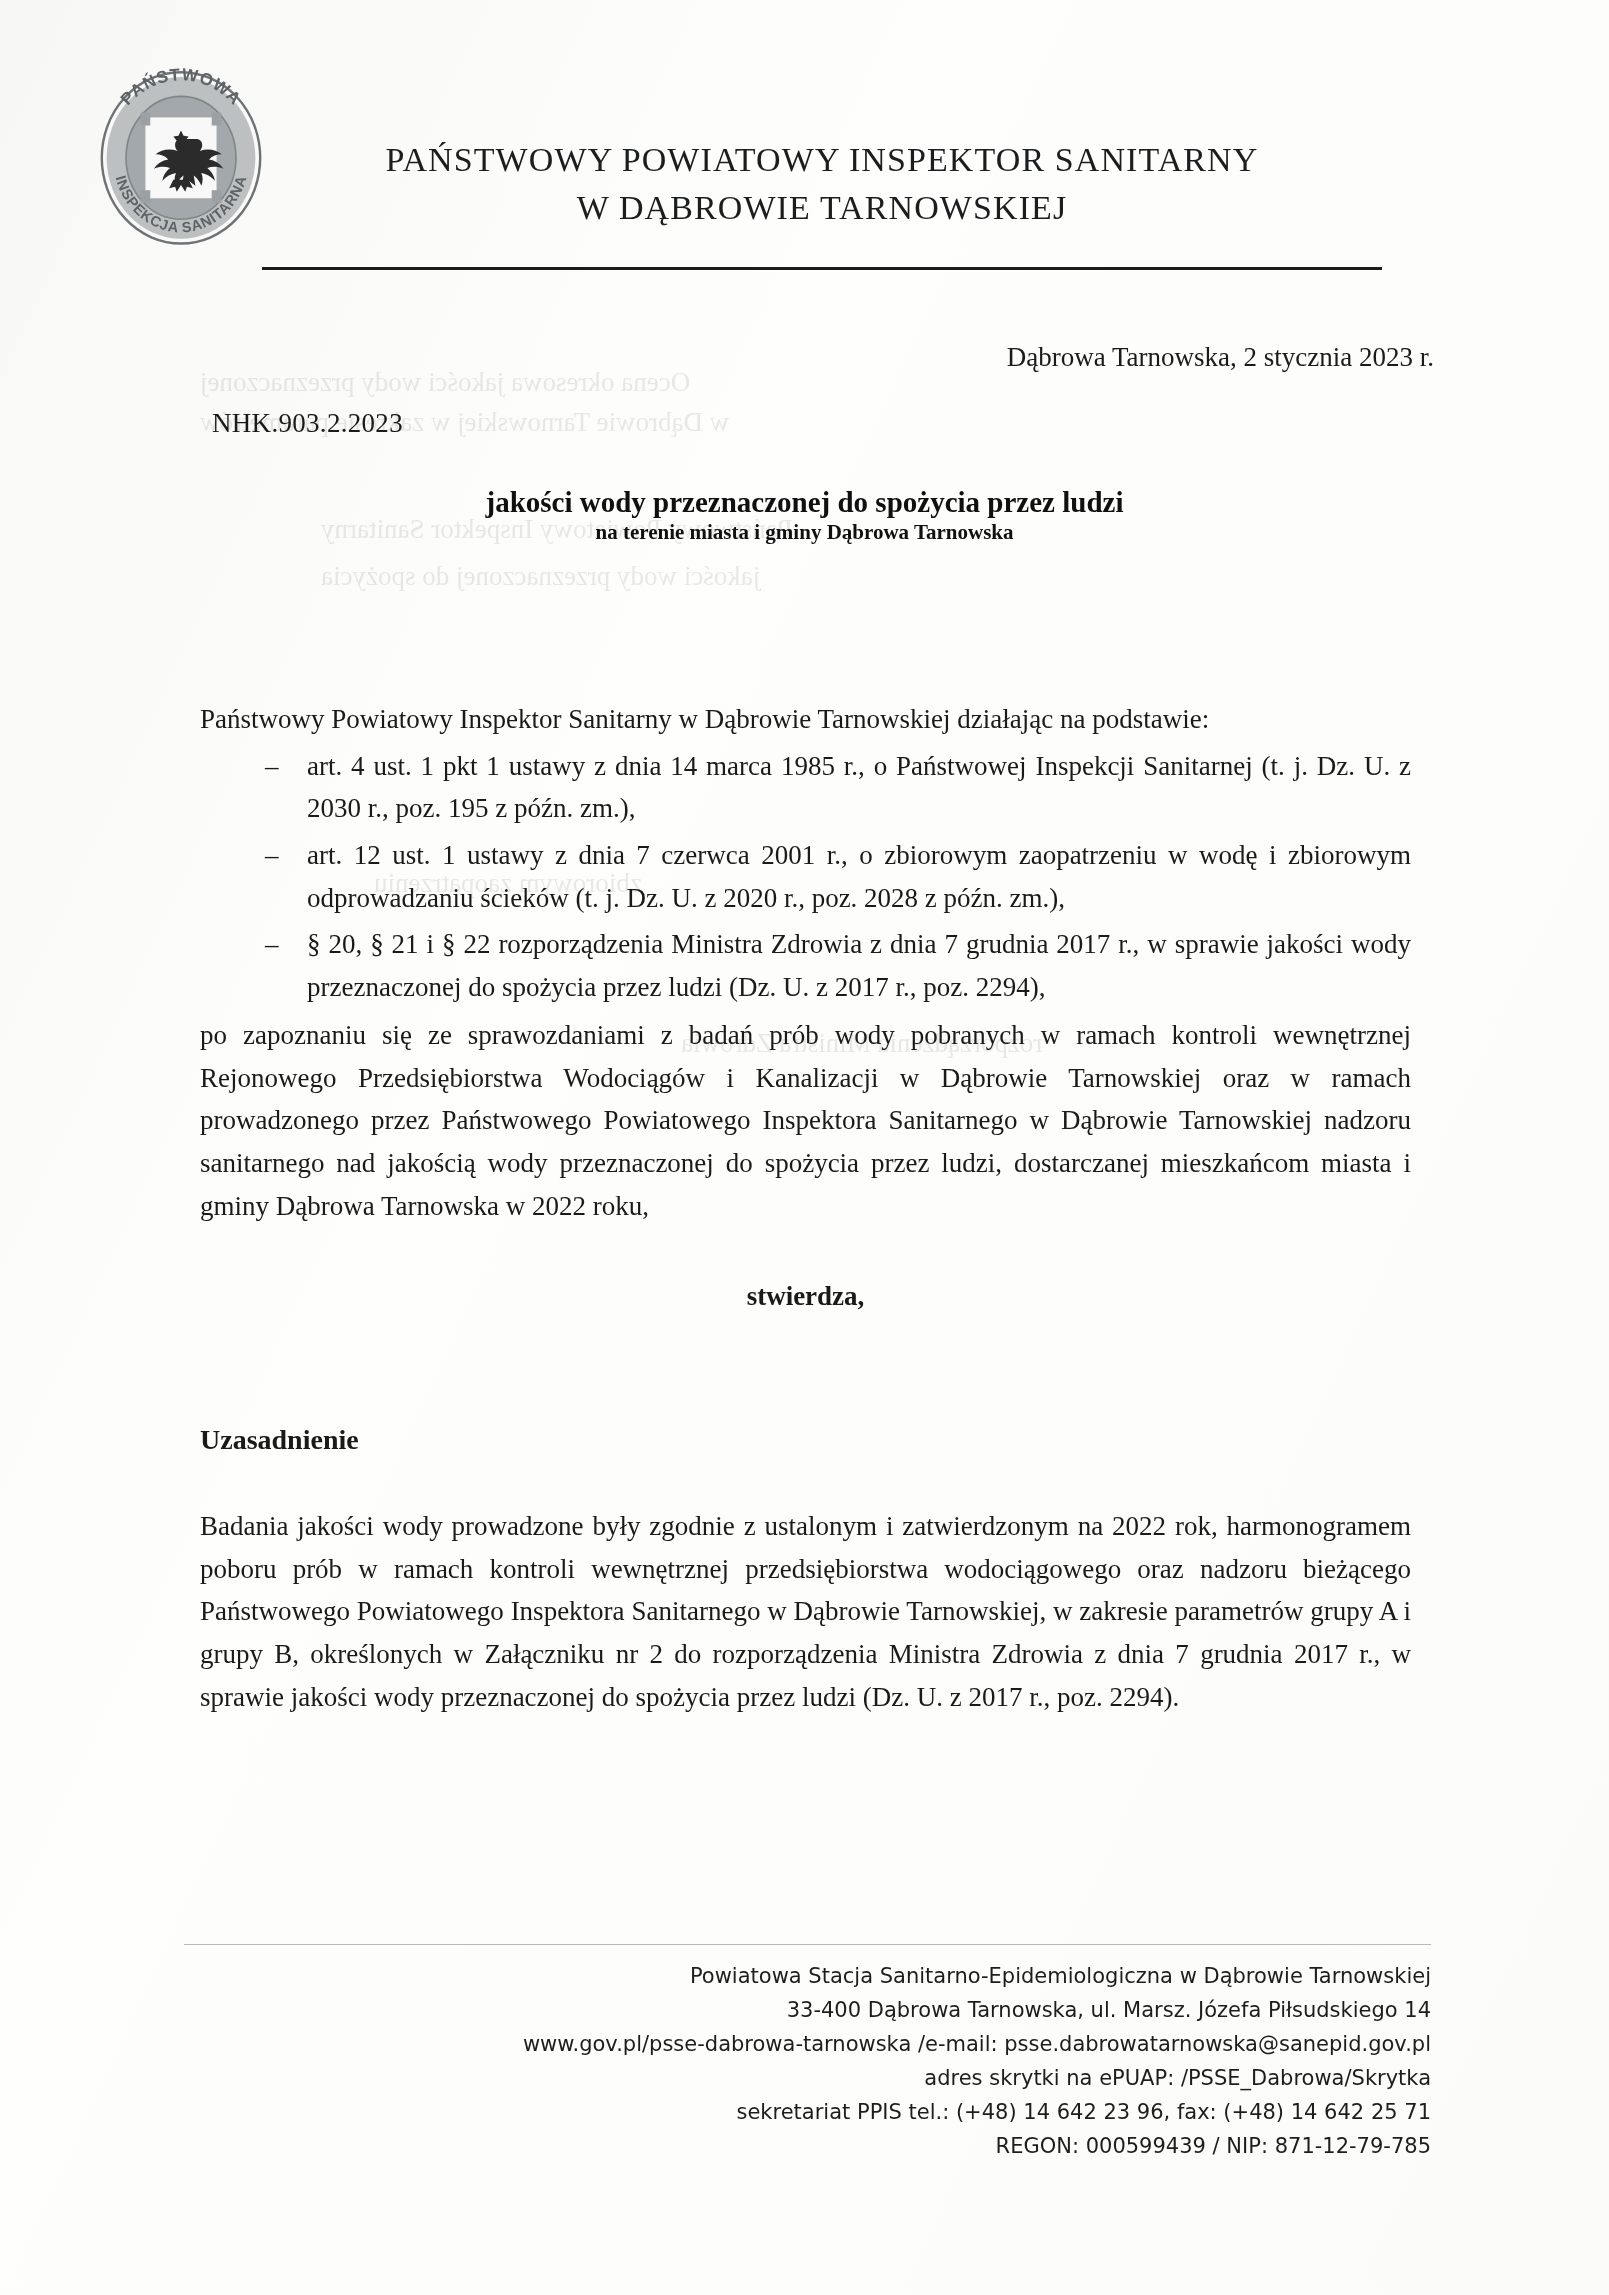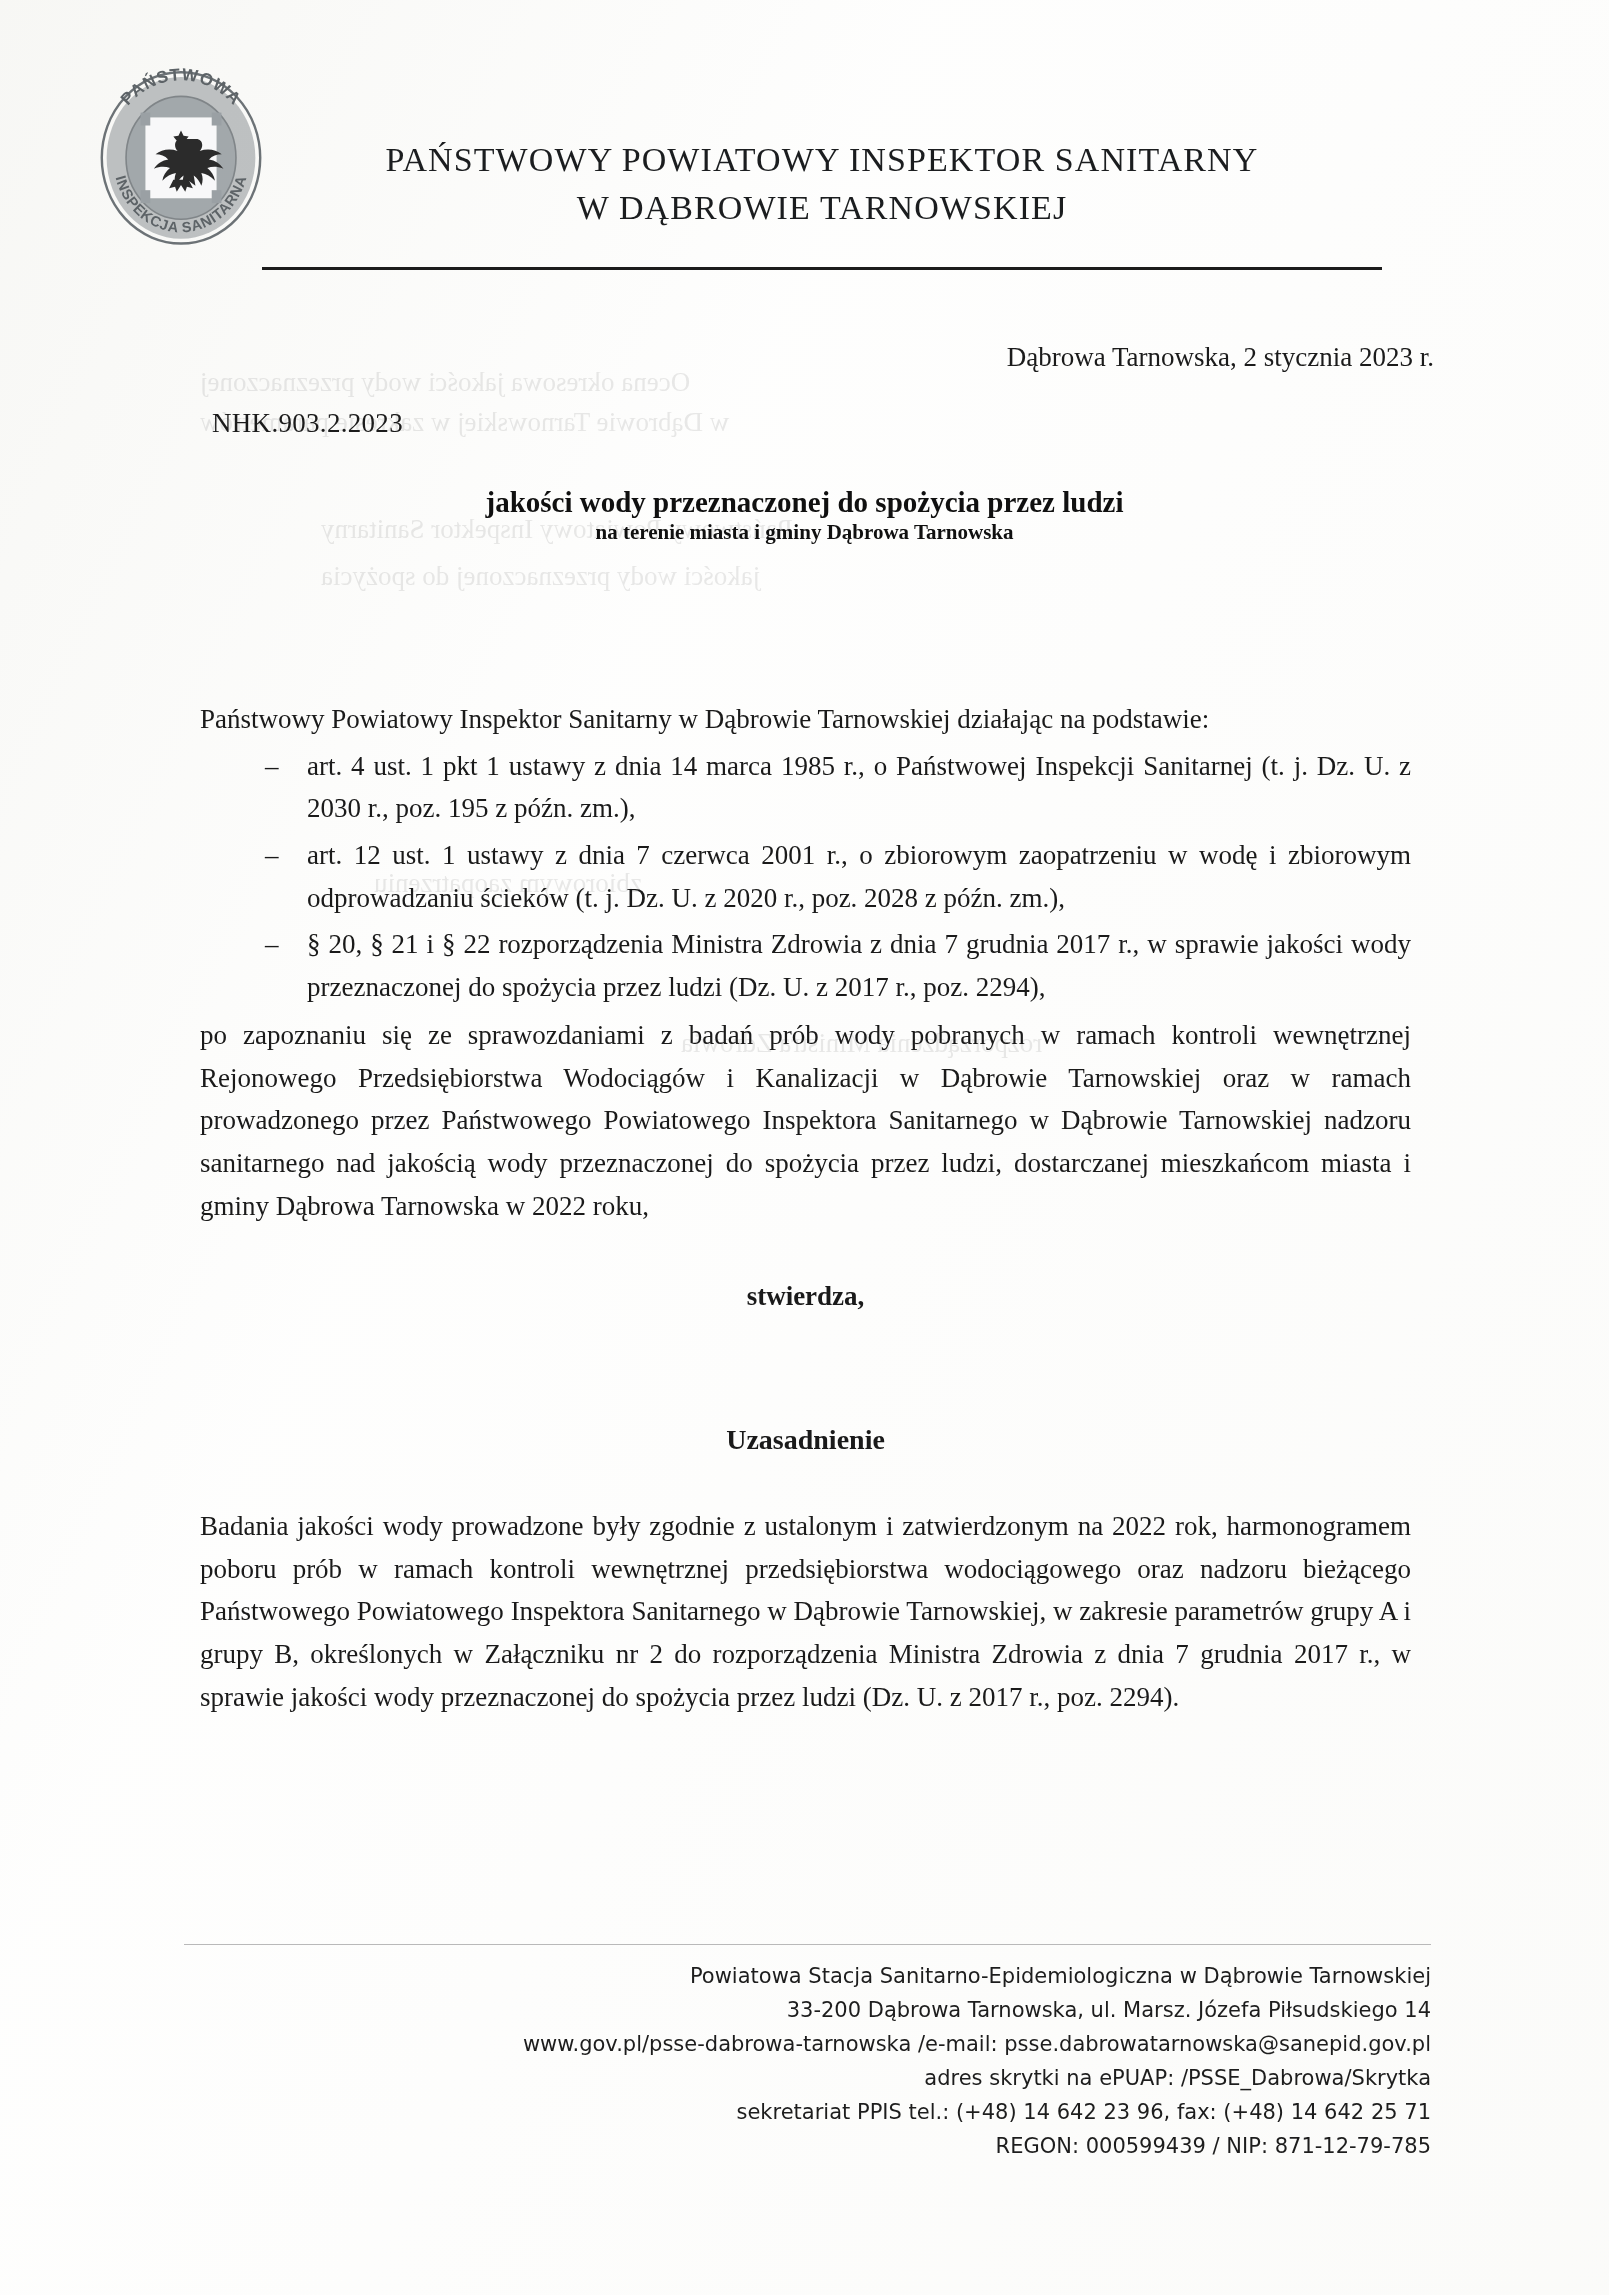--- a/index.html
+++ b/index.html
@@ -140,21 +140,21 @@
 
   .centered-bold {
     text-align: center;
     font-weight: bold;
   }
   .stwierdza { margin-top: 48px; font-size: 27px; }
   .przydatnosc { margin-top: 51px; font-size: 28px; }
 
   .uzasadnienie-head {
     margin-top: 100px;
-    text-align: center;
+    text-align: left;
     font-weight: bold;
     font-size: 28px;
   }
   .uzasadnienie-body {
     margin-top: 43px;
     text-align: justify;
     text-justify: inter-word;
   }
 
   
@@ -276,21 +276,21 @@
 
     <div class="centered-bold stwierdza">stwierdza,</div>
 
     <div class="uzasadnienie-head">Uzasadnienie</div>
     <div class="uzasadnienie-body">Badania jakości wody  prowadzone były zgodnie z ustalonym i zatwierdzonym  na 2022 rok, harmonogramem poboru prób w ramach kontroli wewnętrznej przedsiębiorstwa wodociągowego oraz nadzoru bieżącego Państwowego Powiatowego Inspektora Sanitarnego w Dąbrowie Tarnowskiej, w zakresie parametrów grupy A i grupy B, określonych w Załączniku nr 2 do  rozporządzenia  Ministra Zdrowia z dnia 7 grudnia 2017 r., w sprawie jakości wody przeznaczonej do spożycia przez ludzi (Dz. U. z 2017 r., poz. 2294).</div>
   </div>
 
   <div class="footer-rule"></div>
   <div class="footer">
     <div>Powiatowa Stacja Sanitarno-Epidemiologiczna w Dąbrowie Tarnowskiej</div>
-    <div>33-200 Dąbrowa Tarnowska, ul. Marsz. Józefa Piłsudskiego 14</div>
+    <div>33-400 Dąbrowa Tarnowska, ul. Marsz. Józefa Piłsudskiego 14</div>
     <div>www.gov.pl/psse-dabrowa-tarnowska /e-mail: psse.dabrowatarnowska@sanepid.gov.pl</div>
     <div>adres skrytki na ePUAP: /PSSE_Dabrowa/Skrytka</div>
     <div>sekretariat PPIS tel.: (+48) 14 642 23 96, fax: (+48) 14 642 25 71</div>
     <div>REGON: 000599439 / NIP: 871-12-79-785</div>
   </div>
 
 </div>
 
 
 </body></html>

